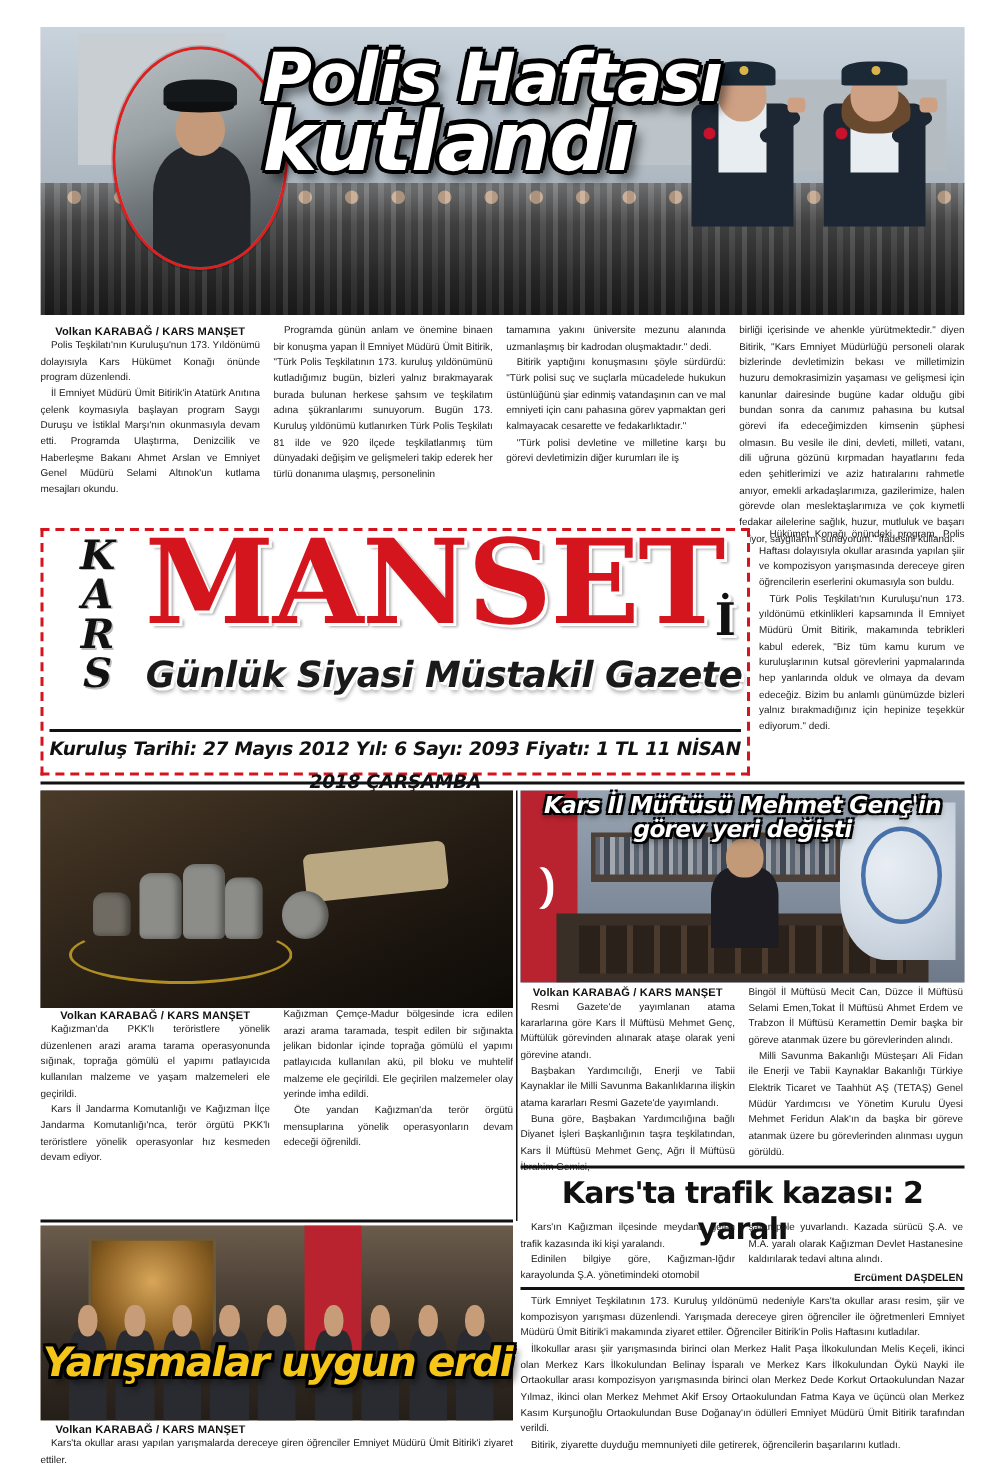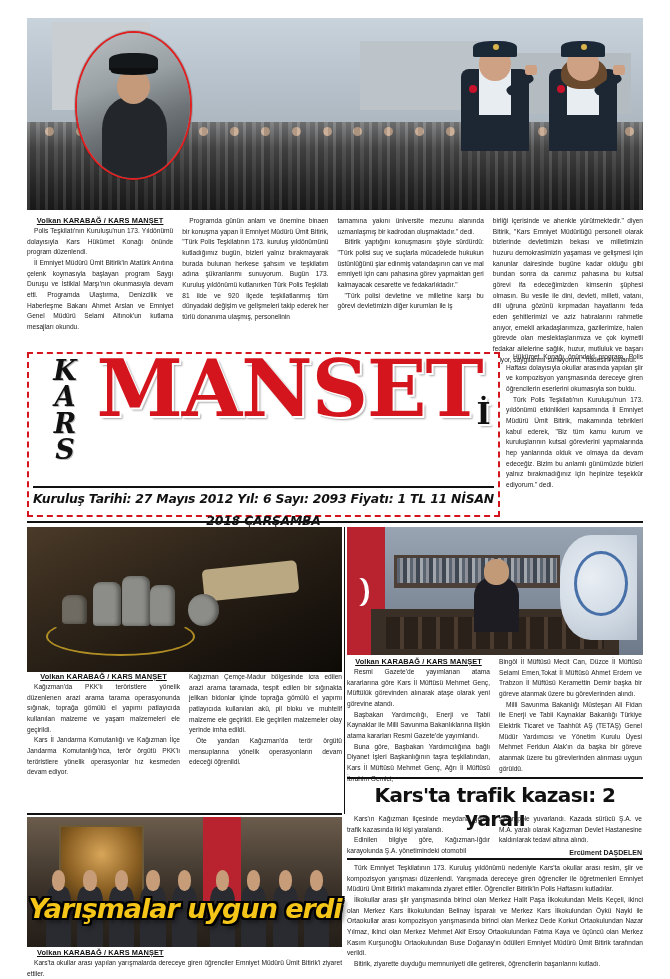--- a/index.html
+++ b/index.html
@@ -49,21 +49,21 @@
     text-shadow:2px 2px 0 #000,-2px 2px 0 #000,2px -2px 0 #000,-2px -2px 0 #000,
                 0 3px 0 #000,3px 0 0 #000,0 -3px 0 #000,-3px 0 0 #000,5px 6px 7px rgba(0,0,0,.55);}
   .bigtitle .l1{font-size:45px;display:block;}
   .bigtitle .l2{font-size:55px;display:block;margin-top:-2px;}
 
   
   .leadwrap{position:absolute;left:27px;top:216px;width:616px;}
   .lead-cols{display:flex;gap:9px;}
   .lcol{width:148px;}
   .lcol.w4{width:152px;}
-  .byline{font-size:7.4px;font-weight:bold;text-align:center;margin-bottom:1px;letter-spacing:.1px;text-decoration:underline;}
+  .byline{font-size:7.4px;font-weight:bold;text-align:center;margin-bottom:1px;letter-spacing:.1px;}
   p.body{font-size:6.6px;line-height:1.62;text-align:justify;margin:0;text-indent:7px;
     font-family:"Liberation Sans",sans-serif;color:#1a1a1a;}
   p.body.noind{text-indent:0;}
 
   
   .masthead{position:absolute;left:27px;top:352px;width:473px;height:165px;
     border:2px dashed #d4151d;background:#fff;box-sizing:border-box;}
   .kars-col{position:absolute;left:6px;top:4px;width:60px;height:148px;
     font-family:"DejaVu Serif",serif;font-weight:bold;font-style:italic;
     color:#111;line-height:.98;text-align:center;}
@@ -208,20 +208,24 @@
           <div class="sh"></div>
           <div class="hair"></div>
           <div class="fc"></div>
           <div class="cp"></div>
         <div class="arm"></div>
           <div class="hnd"></div>
           <div class="bdg"></div>
       </div>
     </div>
 
+    <div class="bigtitle">
+      <span class="l1">Polis Haftası</span>
+      <span class="l2">kutlandı</span>
+    </div>
   </div>
 
   <div class="leadwrap">
     <div class="lead-cols">
       <div class="lcol">
         <div class="byline">Volkan KARABAĞ / KARS MANŞET</div>
         <p class="body">Polis Teşkilatı'nın Kuruluşu'nun 173. Yıldönümü dolayısıyla Kars Hükümet Konağı önünde program düzenlendi.</p>
         <p class="body">İl Emniyet Müdürü Ümit Bitirik'in Atatürk Anıtına çelenk koymasıyla başlayan program Saygı Duruşu ve İstiklal Marşı'nın okunmasıyla devam etti. Programda Ulaştırma, Denizcilik ve Haberleşme Bakanı Ahmet Arslan ve Emniyet Genel Müdürü Selami Altınok'un kutlama mesajları okundu.</p>
       </div>
       <div class="lcol">
@@ -239,20 +243,21 @@
   </div>
 
   <div class="masthead">
     <div class="kars-col">
       <span>K</span>
       <span>A</span>
       <span>R</span>
       <span>S</span>
     </div>
     <div class="manset"><span>MANSET</span><span class="il">İ</span></div>
+    <div class="subtitle">Günlük Siyasi Müstakil Gazete</div>
     <div class="infoline">Kuruluş Tarihi: 27 Mayıs 2012 Yıl: 6 Sayı: 2093 Fiyatı: 1 TL 11 NİSAN 2018 ÇARŞAMBA</div>
   </div>
 
   <div class="rightcol">
     <p class="body">Hükümet Konağı önündeki program, Polis Haftası dolayısıyla okullar arasında yapılan şiir ve kompozisyon yarışmasında dereceye giren öğrencilerin eserlerini okumasıyla son buldu.</p>
     <p class="body">Türk Polis Teşkilatı'nın Kuruluşu'nun 173. yıldönümü etkinlikleri kapsamında İl Emniyet Müdürü Ümit Bitirik, makamında tebrikleri kabul ederek, "Biz tüm kamu kurum ve kuruluşlarının kutsal görevlerini yapmalarında hep yanlarında olduk ve olmaya da devam edeceğiz. Bizim bu anlamlı günümüzde bizleri yalnız bırakmadığınız için hepinize teşekkür ediyorum." dedi.</p>
   </div>
 
   <div class="hr-thick" style="left:27px;top:521px;width:616px;"></div>
 
@@ -284,20 +289,24 @@
   <div class="vr" style="left:344px;top:527px;height:287px;"></div>
 
   <div class="mufti-photo">
     <div class="wall"></div>
     <div class="flag"></div>
     <div class="shelf"></div>
     <div class="books"></div>
     <div class="desk"></div>
     <div class="person"></div>
     <div class="seal"></div>
+  </div>
+  <div class="mufti-title">
+    <span>Kars İl Müftüsü Mehmet Genç'in</span>
+    <span class="l2">görev yeri değişti</span>
   </div>
 
   <div class="midtext" style="left:347px;top:657px;width:296px;">
     <div style="display:flex;gap:9px;">
       <div style="width:143px;">
         <div class="byline">Volkan KARABAĞ / KARS MANŞET</div>
         <p class="body">Resmi Gazete'de yayımlanan atama kararlarına göre Kars İl Müftüsü Mehmet Genç, Müftülük görevinden alınarak ataşe olarak yeni görevine atandı.</p>
         <p class="body">Başbakan Yardımcılığı, Enerji ve Tabii Kaynaklar ile Milli Savunma Bakanlıklarına ilişkin atama kararları Resmi Gazete'de yayımlandı.</p>
         <p class="body">Buna göre, Başbakan Yardımcılığına bağlı Diyanet İşleri Başkanlığının taşra teşkilatından, Kars İl Müftüsü Mehmet Genç, Ağrı İl Müftüsü İbrahim Gemici,</p>
       </div>

